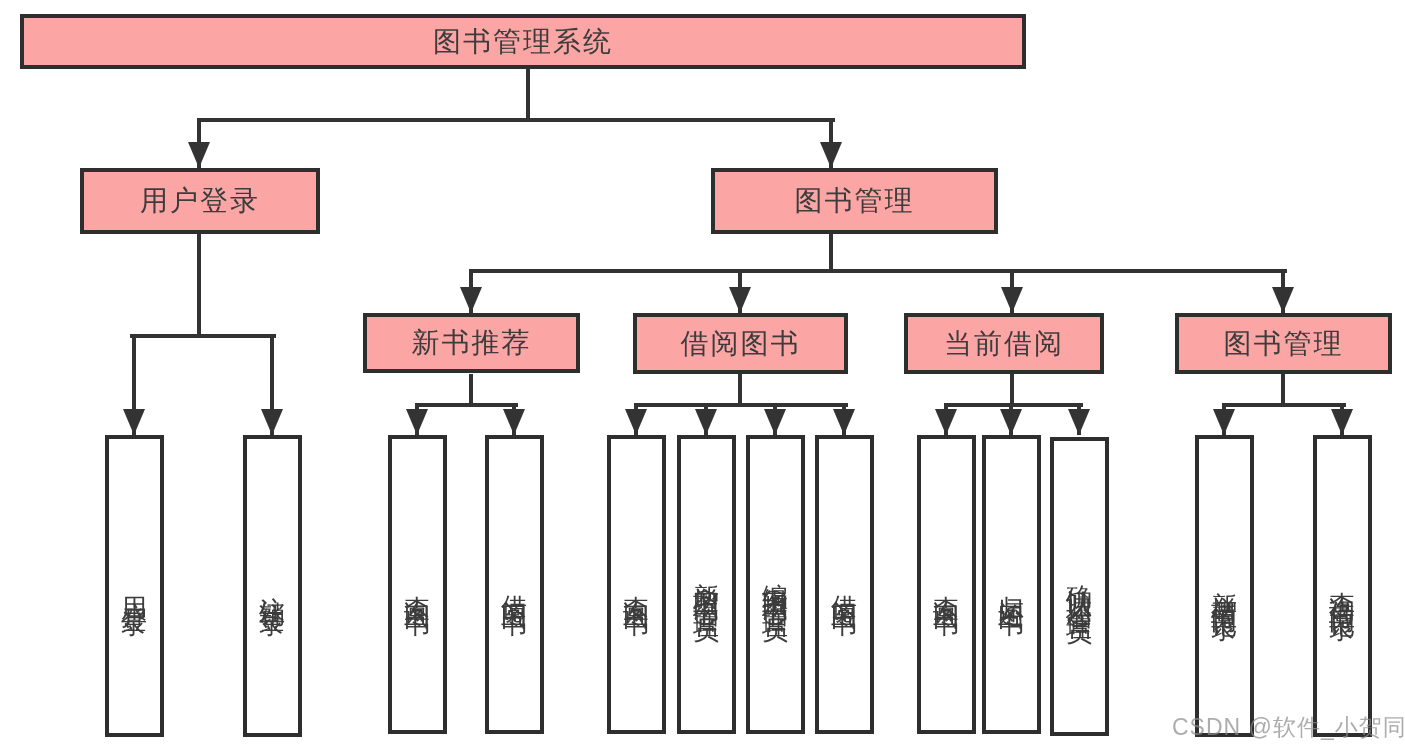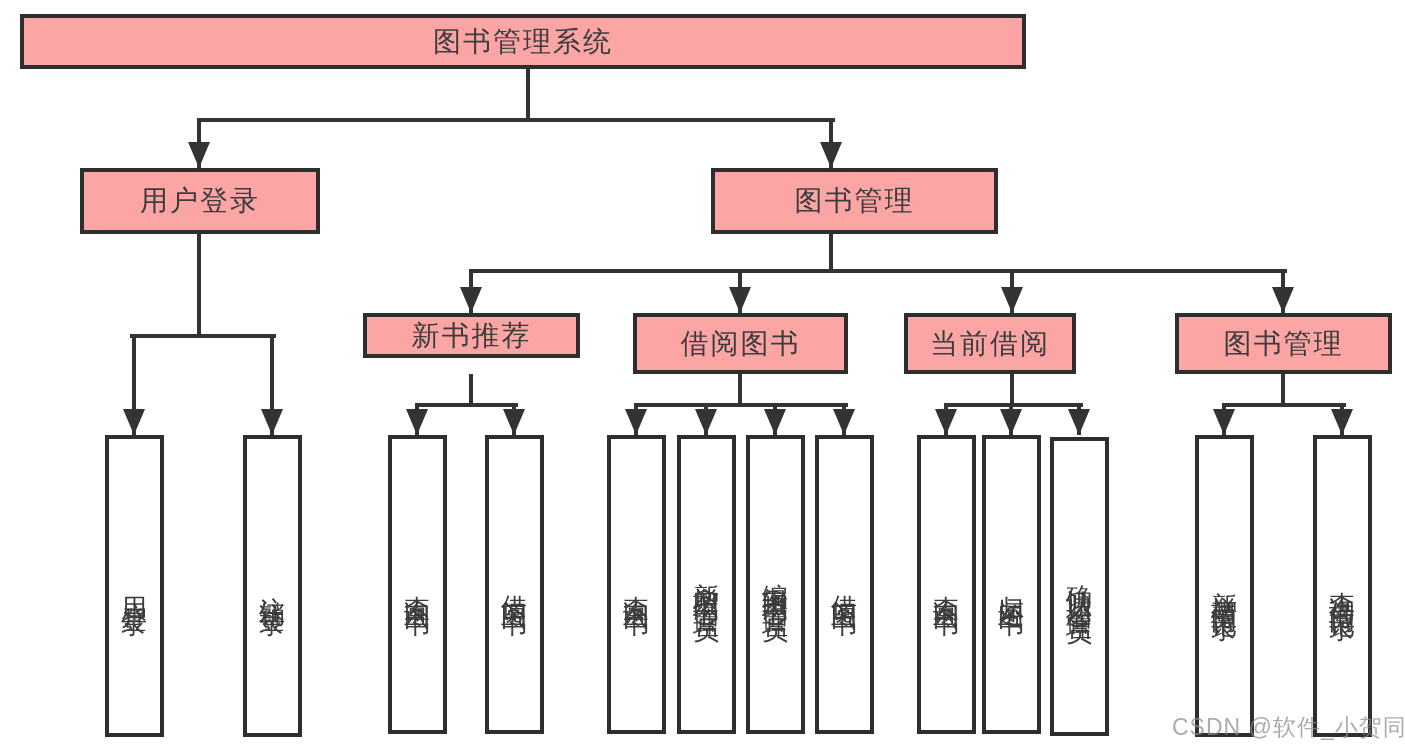--- a/index.html
+++ b/index.html
@@ -105,27 +105,27 @@
   <div class="ln" style="left:469px; top:269px; width:818px; height:4px;"></div>
   <div class="ln" style="left:469px; top:269px; width:4px; height:44px;"></div>
   <div class="ah" style="left:460px; top:287px;"></div>
   <div class="ln" style="left:738px; top:269px; width:4px; height:44px;"></div>
   <div class="ah" style="left:729px; top:287px;"></div>
   <div class="ln" style="left:1010px; top:269px; width:4px; height:44px;"></div>
   <div class="ah" style="left:1001px; top:287px;"></div>
   <div class="ln" style="left:1281px; top:269px; width:4px; height:44px;"></div>
   <div class="ah" style="left:1272px; top:287px;"></div>
 
-  <div class="hnode" style="left:363px; top:313px; width:217px; height:45px;">
+  <div class="hnode" style="left:363px; top:313px; width:217px; height:60px;">
     <span class="hlabel">新书推荐</span>
   </div>
   <div class="hnode" style="left:633px; top:313px; width:215px; height:61px;">
     <span class="hlabel">借阅图书</span>
   </div>
-  <div class="hnode" style="left:904px; top:313px; width:172px; height:61px;">
+  <div class="hnode" style="left:904px; top:313px; width:200px; height:61px;">
     <span class="hlabel">当前借阅</span>
   </div>
   <div class="hnode" style="left:1175px; top:313px; width:217px; height:61px;">
     <span class="hlabel">图书管理</span>
   </div>
 
   <div class="ln" style="left:469px; top:374px; width:4px; height:33px;"></div>
   <div class="ln" style="left:415px; top:403px; width:103px; height:4px;"></div>
   <div class="ln" style="left:415px; top:403px; width:4px; height:32px;"></div>
   <div class="ah" style="left:406px; top:409px;"></div>

